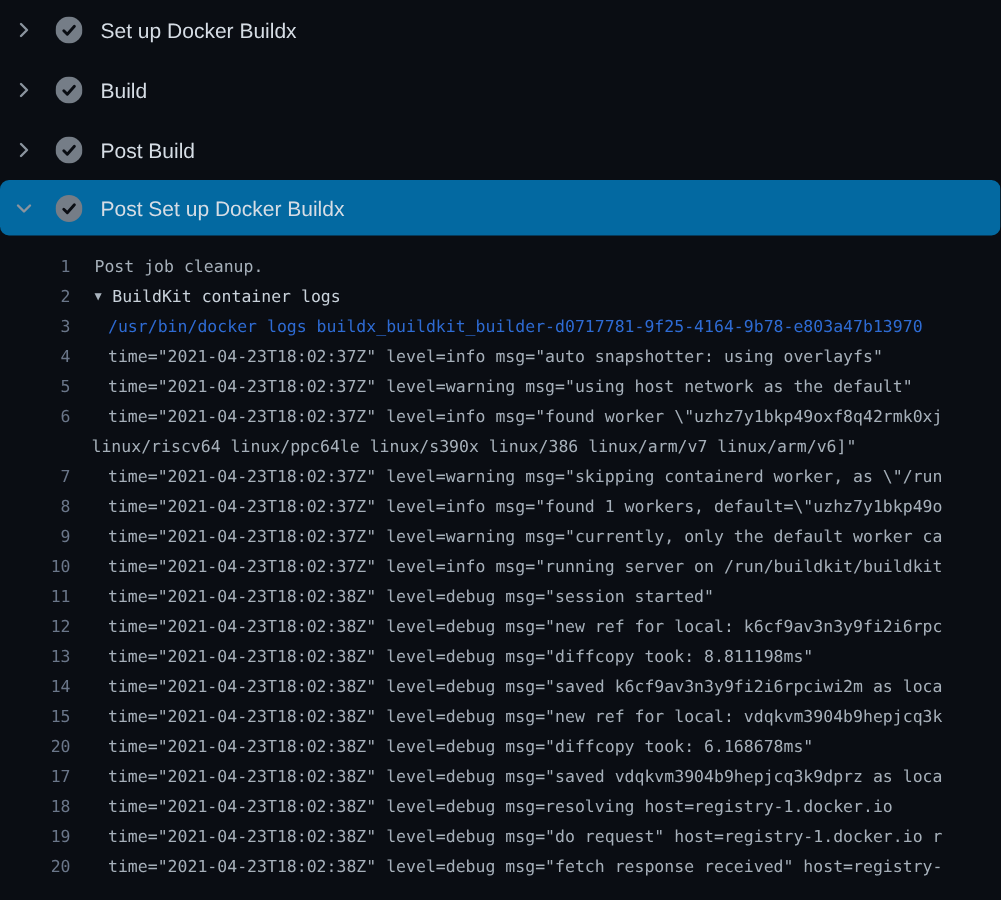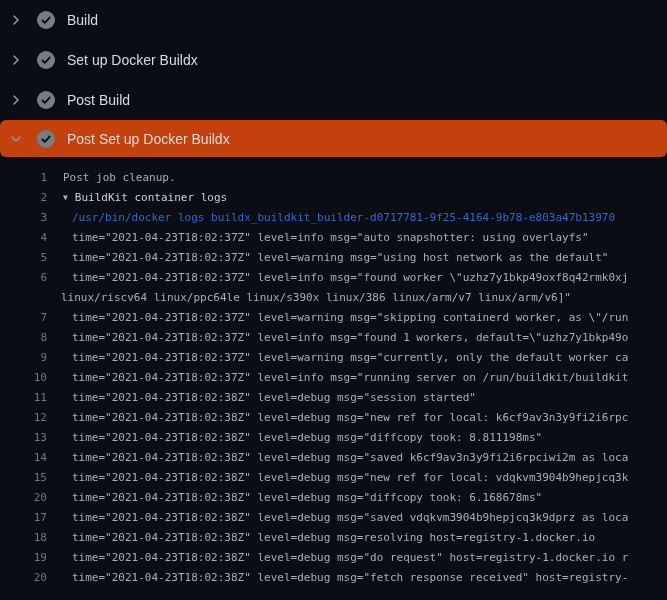--- a/index.html
+++ b/index.html
@@ -8,21 +8,21 @@
     background:#0a0d13;
     font-family:"Liberation Sans", sans-serif;
     -webkit-font-smoothing:antialiased;
   }
   .steps { width:667px; }
   .step-row {
     height:40px; display:flex; align-items:center;
     padding-left:8px; cursor:pointer;
   }
   .step-row.expanded {
-    height:37px; background:#c2410c; border-radius:6px;
+    height:37px; background:#0369a1; border-radius:6px;
   }
   .chev {
     width:16px; height:16px; flex:none;
     display:flex; align-items:center; justify-content:center;
   }
   .status-icon { width:18px; height:18px; flex:none; margin-left:13px; }
   .step-label {
     margin-left:12px; color:#d6dde5; font-size:14px; line-height:1;
   }
   .log {
@@ -54,33 +54,33 @@
     <div class="step-row">
       <span class="chev">
         <svg width="16" height="16" viewBox="0 0 16 16">
           <path d="M6 4l4 4-4 4" fill="none" stroke="#8b949e" stroke-width="1.6" stroke-linecap="round" stroke-linejoin="round"></path>
         </svg>
       </span>
       <span class="status-icon"><svg width="18" height="18" viewBox="0 0 16 16">
           <circle cx="8" cy="8" r="8" fill="#757d87"></circle>
           <path d="M4.9 8.4l2.1 2.1 4.2-4.7" fill="none" stroke="#0a0d13" stroke-width="1.7" stroke-linecap="round" stroke-linejoin="round"></path>
         </svg></span>
-      <span class="step-label">Build</span>
+      <span class="step-label">Set up Docker Buildx</span>
     </div>
     <div class="step-row">
       <span class="chev">
         <svg width="16" height="16" viewBox="0 0 16 16">
           <path d="M6 4l4 4-4 4" fill="none" stroke="#8b949e" stroke-width="1.6" stroke-linecap="round" stroke-linejoin="round"></path>
         </svg>
       </span>
       <span class="status-icon"><svg width="18" height="18" viewBox="0 0 16 16">
           <circle cx="8" cy="8" r="8" fill="#757d87"></circle>
           <path d="M4.9 8.4l2.1 2.1 4.2-4.7" fill="none" stroke="#0a0d13" stroke-width="1.7" stroke-linecap="round" stroke-linejoin="round"></path>
         </svg></span>
-      <span class="step-label">Set up Docker Buildx</span>
+      <span class="step-label">Build</span>
     </div>
     <div class="step-row">
       <span class="chev">
         <svg width="16" height="16" viewBox="0 0 16 16">
           <path d="M6 4l4 4-4 4" fill="none" stroke="#8b949e" stroke-width="1.6" stroke-linecap="round" stroke-linejoin="round"></path>
         </svg>
       </span>
       <span class="status-icon"><svg width="18" height="18" viewBox="0 0 16 16">
           <circle cx="8" cy="8" r="8" fill="#757d87"></circle>
           <path d="M4.9 8.4l2.1 2.1 4.2-4.7" fill="none" stroke="#0a0d13" stroke-width="1.7" stroke-linecap="round" stroke-linejoin="round"></path>

